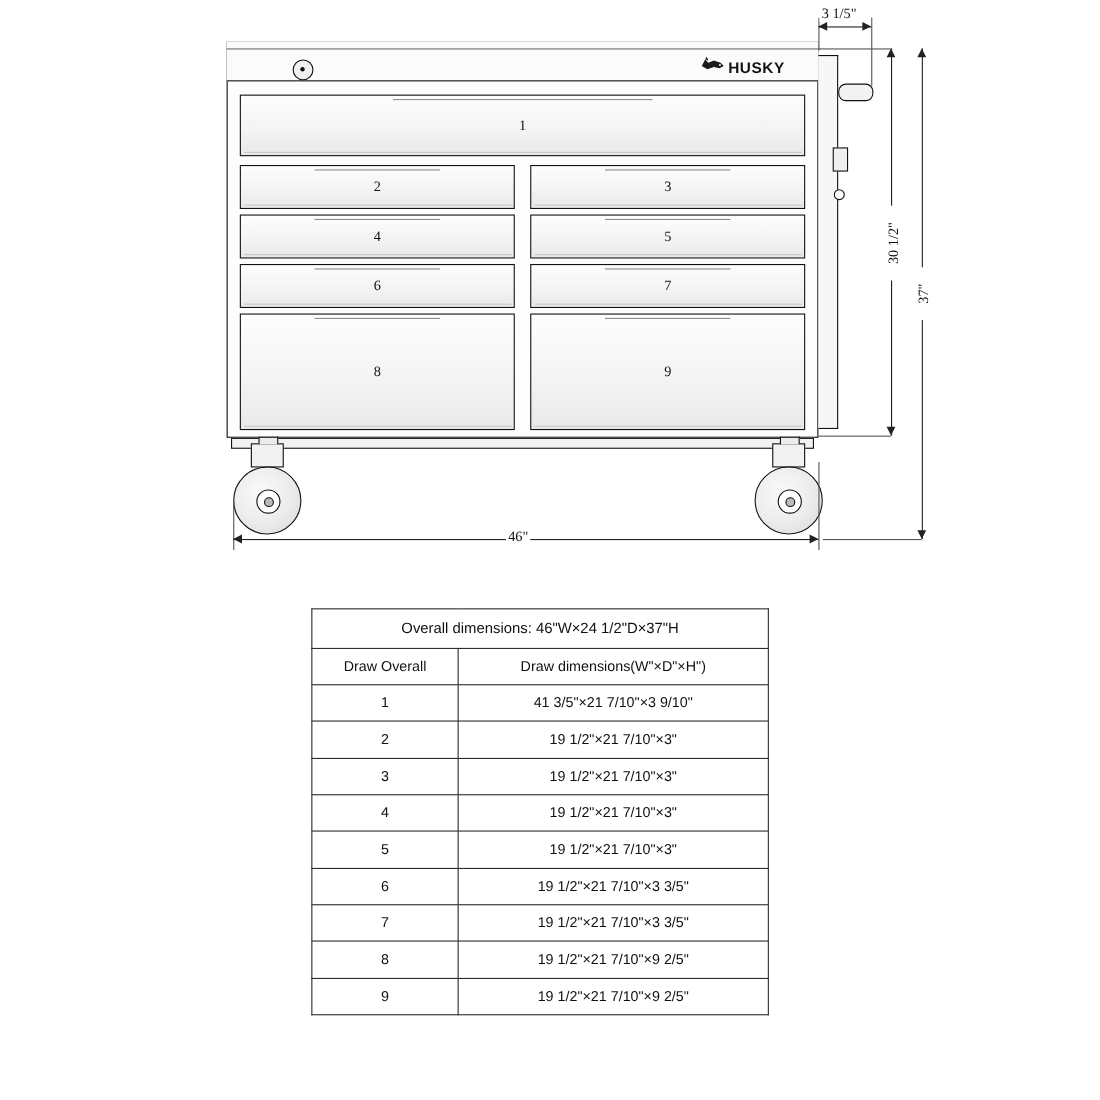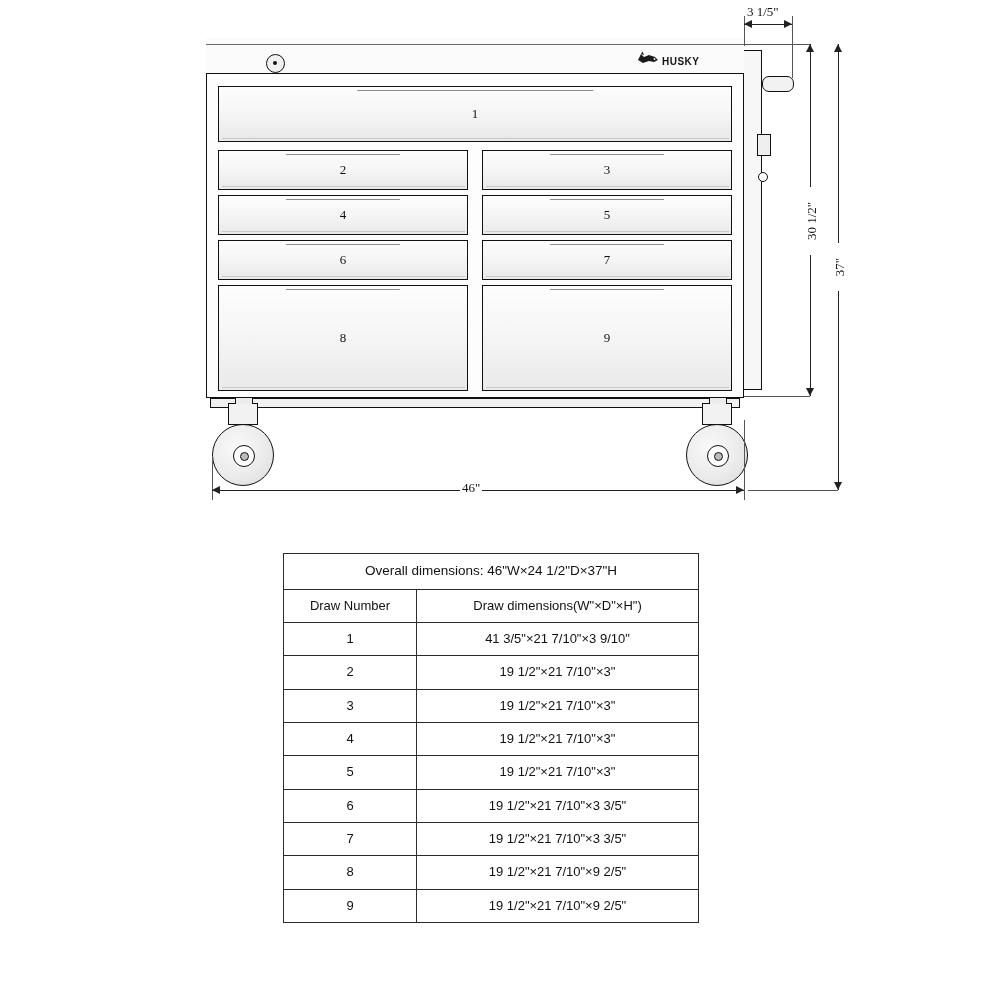--- a/index.html
+++ b/index.html
@@ -86,21 +86,21 @@
     width: 96px;
     height: 22px;
     display: flex;
     align-items: center;
     gap: 3px;
   }
   .logo-mark { flex: 0 0 auto; }
   .logo-text {
     font-family: "Liberation Sans", sans-serif;
     font-weight: bold;
-    font-size: 10px;
+    font-size: 14px;
     letter-spacing: 0.5px;
     color: #141414;
   }
 
   
   .drawer {
     position: absolute;
     border: 1.3px solid #111;
     box-sizing: border-box;
     background: linear-gradient(180deg,#fdfdfd 0%, #f4f4f4 55%, #e9e9e9 100%);
@@ -437,21 +437,21 @@
   <div class="arrow right" style="left:736px; top:486px;"></div>
   <div class="dim-label" style="left:460px; top:480px;">46"</div>
 </div>
 
 <table id="spec-table">
   <tbody>
     <tr class="overall">
       <td colspan="2">Overall dimensions: 46"W×24 1/2"D×37"H</td>
     </tr>
     <tr>
-      <td class="num">Draw Number</td>
+      <td class="num">Draw Overall</td>
       <td>Draw dimensions(W"×D"×H")</td>
     </tr>
     <tr>
       <td class="num">1</td>
       <td>41 3/5"×21 7/10"×3 9/10"</td>
     </tr>
     <tr>
       <td class="num">2</td>
       <td>19 1/2"×21 7/10"×3"</td>
     </tr>

